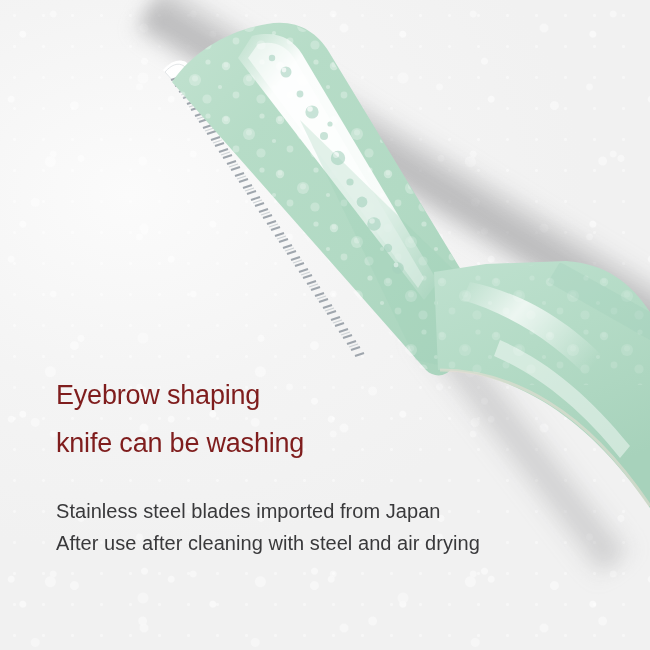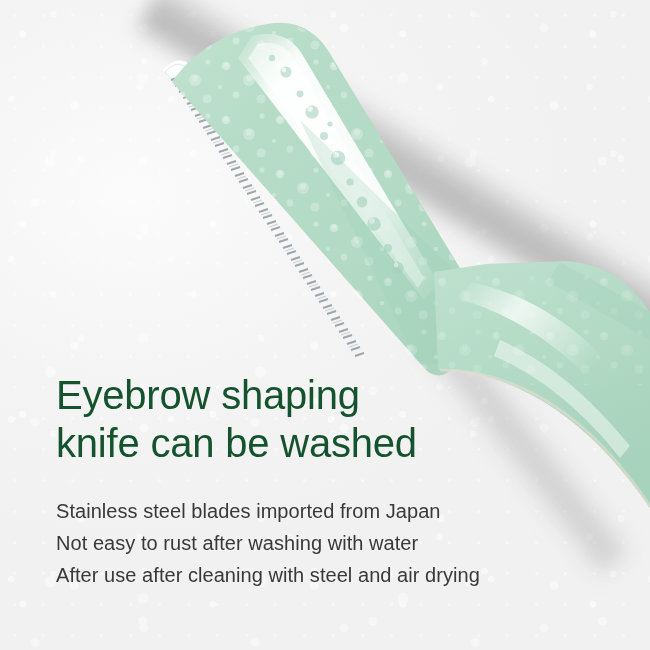--- a/index.html
+++ b/index.html
@@ -91,24 +91,24 @@
   }
 
   
   .text-layer {
     position: absolute;
     left: 56px;
     top: 371px;
     width: 560px;
   }
   .headline {
-    font-size: 40px;
+    font-size: 27px;
     line-height: 48px;
     font-weight: 400;
-    color: #14532d;
+    color: #7f1d1d;
     letter-spacing: -0.2px;
     white-space: pre;
   }
   .bullets {
     margin-top: 28px;
   }
   .bullet {
     font-size: 20px;
     line-height: 32px;
     color: #39393b;
@@ -264,21 +264,20 @@
         <rect x="430" y="255" width="230" height="130" fill="url(#dropsHead)" opacity=".3"></rect>
         <path d="M 560,262 L 650,312 L 650,340 L 548,282 Z" fill="#9ccdb6" opacity=".25"></path>
       </g>
 
       <path d="M 440,370 C 478,370 512,380 548,402 C 584,424 618,458 650,506" stroke="#e6ded2" stroke-width="3" fill="none" opacity=".6"></path>
     </g>
   </svg>
 
   <div class="text-layer">
     <div class="headline">Eyebrow shaping</div>
-    <div class="headline">knife can be washed</div>
+    <div class="headline">knife can be washing</div>
     <div class="bullets">
       <div class="bullet">Stainless steel blades imported from Japan</div>
-      <div class="bullet">Not easy to rust after washing with water</div>
       <div class="bullet">After use after cleaning with steel and air drying</div>
     </div>
   </div>
 
 </div>
 
 </body></html>

